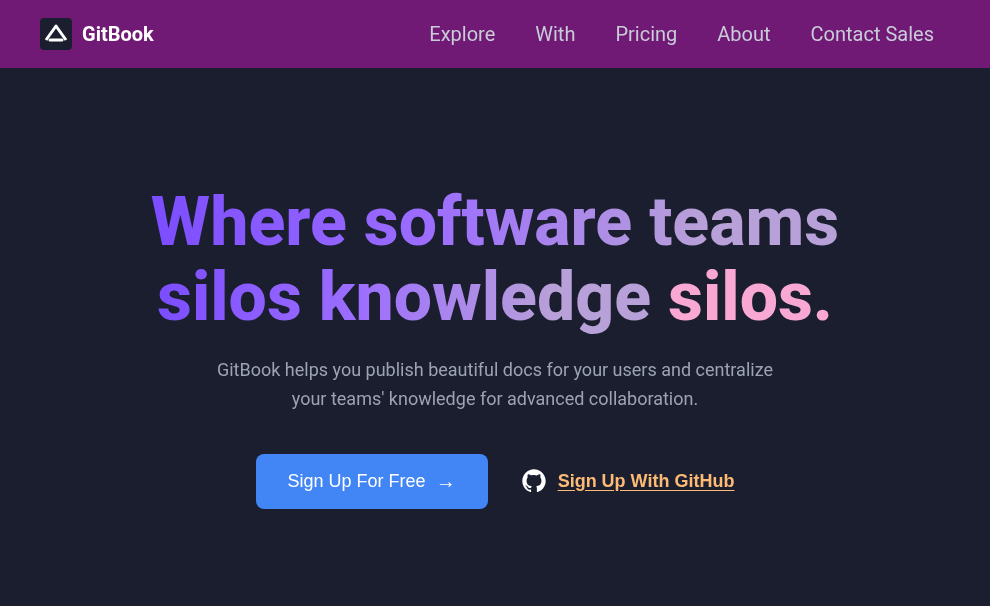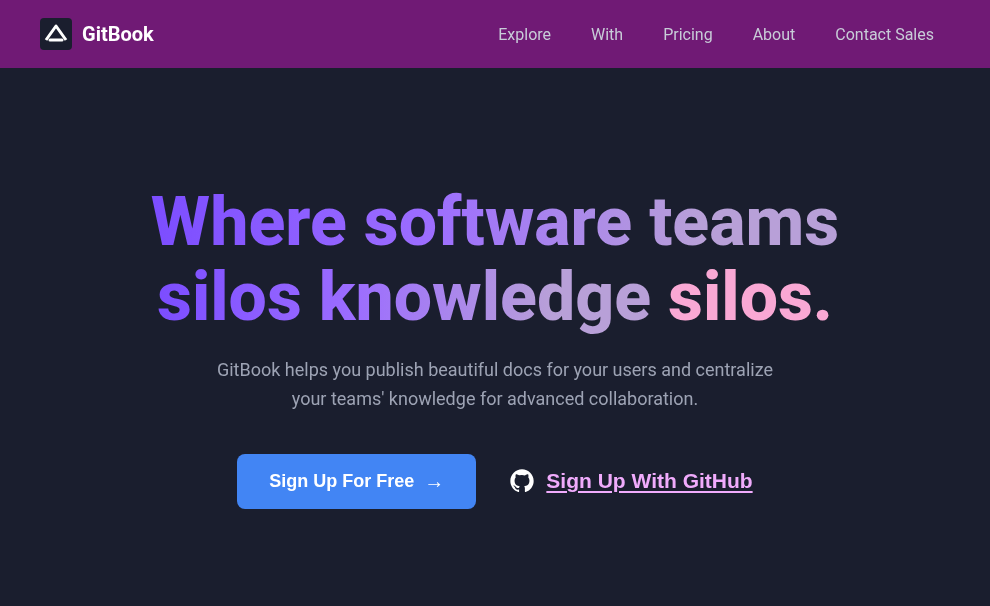--- a/index.html
+++ b/index.html
@@ -46,21 +46,21 @@
     }
 
     .nav-links {
       display: flex;
       align-items: center;
       gap: 8px;
     }
 
     .nav-link {
       padding: 8px 16px;
-      font-size: 16px;
+      font-size: 20px;
       color: #c8ccd8;
       cursor: pointer;
       text-decoration: none;
       transition: color 0.2s;
     }
 
     
     .hero {
       display: flex;
       flex-direction: column;
@@ -112,39 +112,39 @@
       gap: 32px;
     }
 
     .btn-primary {
       display: flex;
       align-items: center;
       gap: 10px;
       background-color: #4285f4;
       color: #ffffff;
       font-size: 18px;
-      font-weight: 700;
+      font-weight: 400;
       padding: 16px 32px;
       border-radius: 8px;
       cursor: pointer;
       border: none;
       text-decoration: none;
       transition: background-color 0.2s;
     }
 
     .btn-arrow {
       font-size: 20px;
     }
 
     .btn-github {
       display: flex;
       align-items: center;
       gap: 10px;
-      color: #f0abfc;
-      font-size: 21px;
+      color: #fdba74;
+      font-size: 18px;
       font-weight: 600;
       cursor: pointer;
       text-decoration: underline;
       text-underline-offset: 3px;
       border: none;
       background: none;
     }
 
     .github-icon {
       width: 28px;

